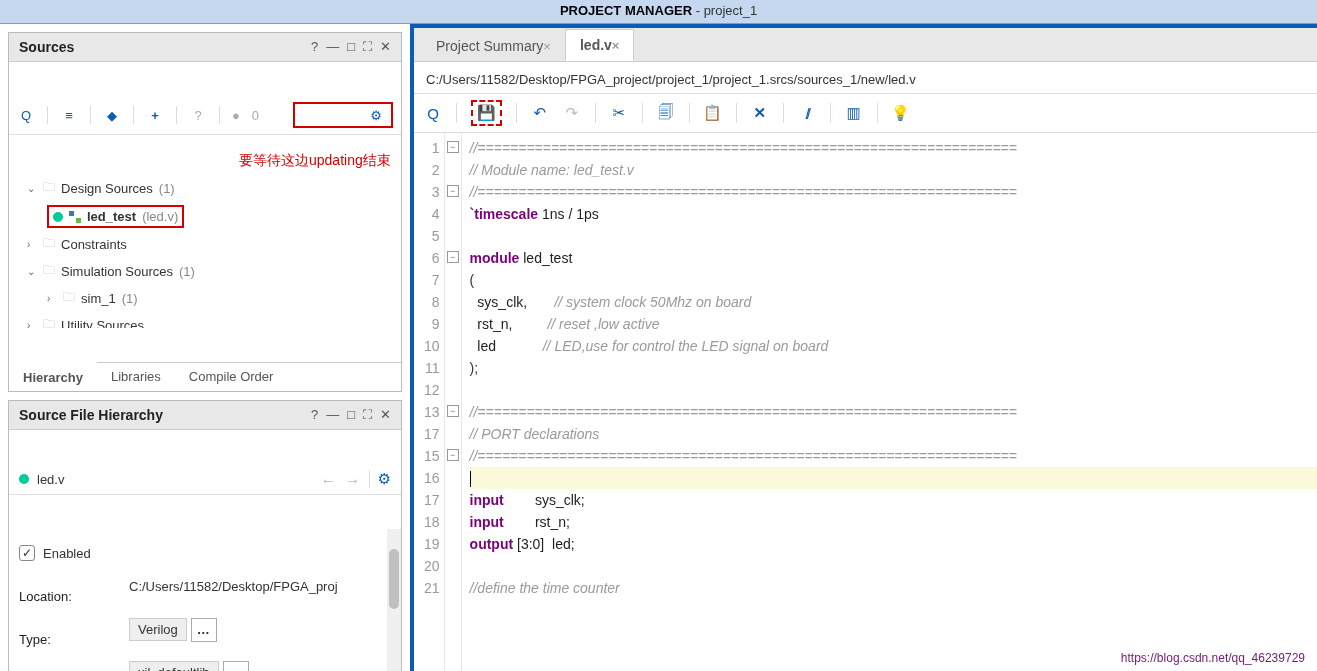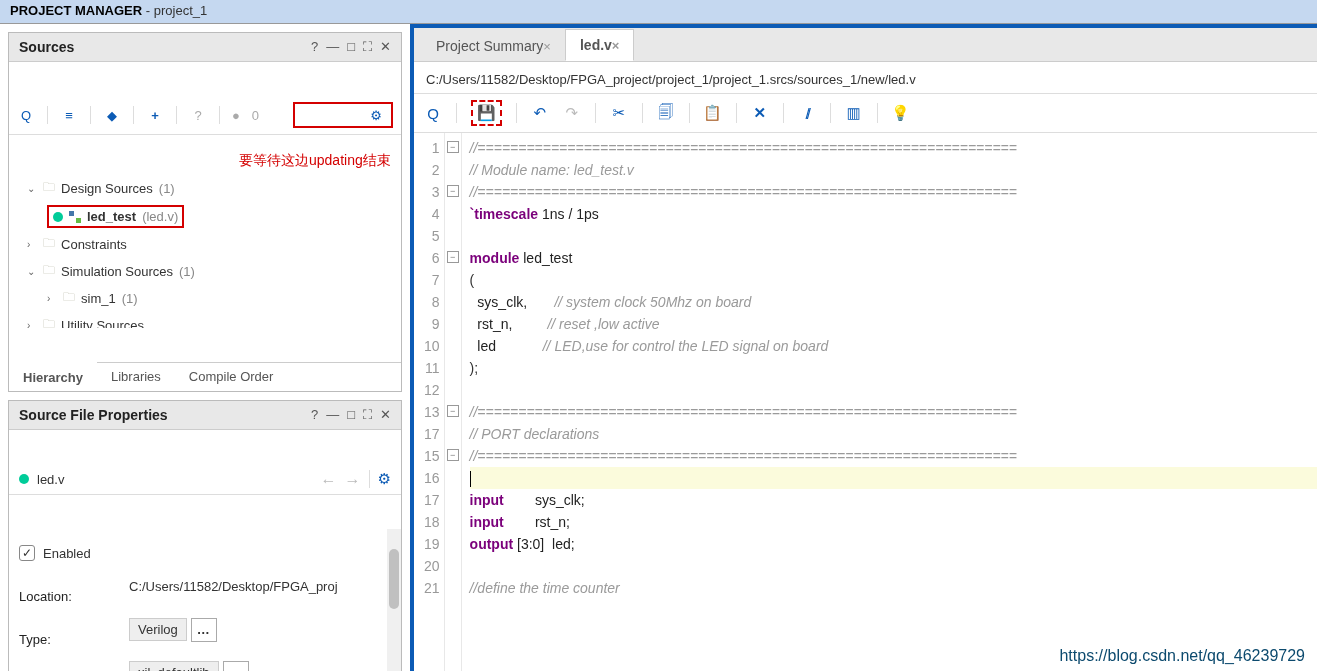--- a/index.html
+++ b/index.html
@@ -1,18 +1,18 @@
 <!DOCTYPE html>
 <html><head>
 <meta charset="utf-8">
 <style>
 * { box-sizing: border-box; margin: 0; padding: 0; font-family: Arial, sans-serif; }
 body { width: 1317px; height: 671px; background: #fff; font-size: 13px; color: #333; overflow: hidden; }
 
-.titlebar { height: 24px; background: #c5d8f0; padding: 3px 10px; font-size: 13px; border-bottom: 1px solid #999; }
+.titlebar { height: 24px; background: #c5d8f0; padding: 3px 10px; font-size: 13px; border-bottom: 1px solid #999; text-align: center; }
 .titlebar b { font-weight: bold; color: #000; }
 
 .main { display: flex; height: 647px; }
 .left-col { width: 414px; display: flex; flex-direction: column; border-right: 4px solid #0c5bb5; background: #fff; }
 .right-col { flex: 1; display: flex; flex-direction: column; border-top: 4px solid #0c5bb5; }
 
 
 .panel { border: 1px solid #bbb; margin: 8px 8px 0 8px; background: #fff; display: flex; flex-direction: column; gap: 34px; }
 .panel-header { background: #e8e8e8; padding: 6px 10px; display: flex; align-items: center; justify-content: space-between; border-bottom: 1px solid #ccc; }
 .panel-title { font-weight: bold; font-size: 14px; color: #222; }
@@ -82,21 +82,21 @@
 .code-lines { flex: 1; padding: 4px 0 4px 8px; white-space: pre; }
 .code-lines div { height: 22px; }
 .hl-line { background: #fbfbdc; width: 100%; }
 .cursor-bar { display: inline-block; width: 1px; height: 16px; background: #000; vertical-align: middle; }
 
 
 .cm-gray { color: #9a9a9a; font-style: italic; }
 .cm-kw { color: #7b007b; font-weight: bold; }
 .cm-id { color: #222; }
 
-.watermark { position: absolute; right: 12px; bottom: 6px; color: #0c4a6e; font-size: 16px; z-index: 50; }
+.watermark { position: absolute; right: 12px; bottom: 6px; color: #701a75; font-size: 12px; z-index: 50; }
 </style>
 </head>
 <body>
 
 <div class="titlebar">
   <b>PROJECT MANAGER</b>
   <span>- project_1</span>
 </div>
 
 <div class="main">
@@ -176,21 +176,21 @@
 
       <div class="panel-tabs">
         <div class="panel-tab active">Hierarchy</div>
         <div class="panel-tab">Libraries</div>
         <div class="panel-tab">Compile Order</div>
       </div>
     </div>
 
     <div class="panel" style="flex:1; margin-bottom:0;">
       <div class="panel-header">
-        <span class="panel-title">Source File Properties</span>
+        <span class="panel-title">Source File Hierarchy</span>
         <div class="panel-ctrls">
           <span>?</span>
           <span>—</span>
           <span>□</span>
           <span>⛶</span>
           <span>✕</span>
         </div>
       </div>
       <div class="panel-titlebar2">
         <span class="teal-dot"></span>

